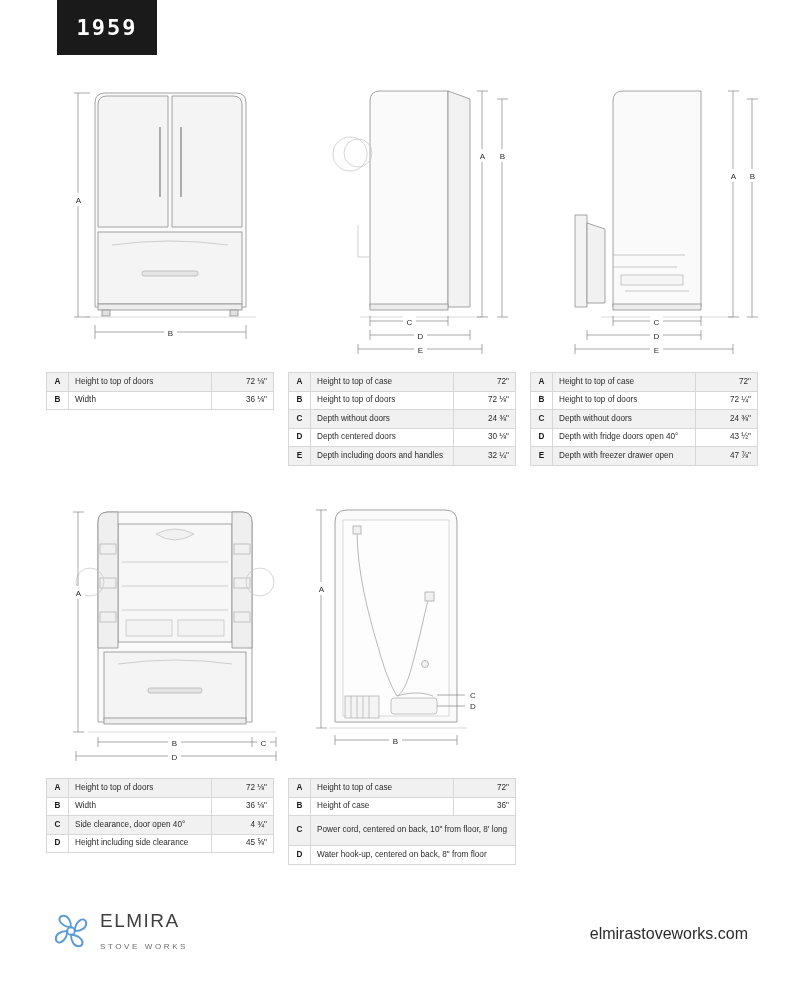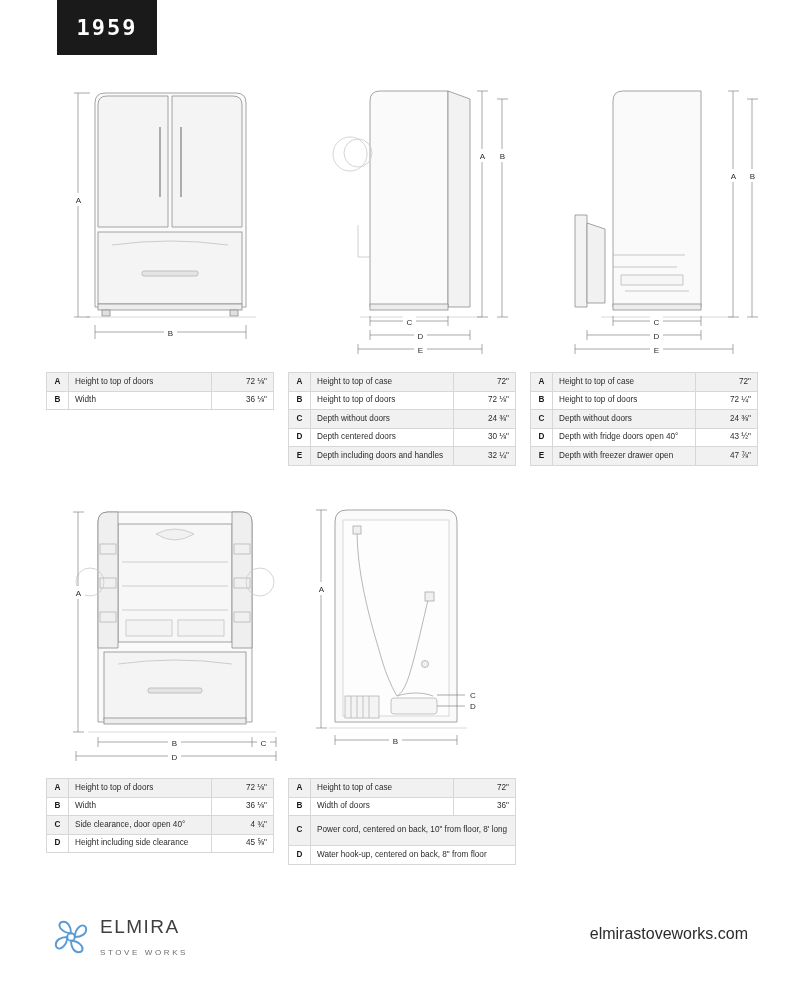--- a/index.html
+++ b/index.html
@@ -68,21 +68,21 @@
   .spec-table tr.tall td { height: 30px; }
 
   
   .footer {
     position: absolute;
     left: 0; bottom: 0;
     width: 800px; height: 90px;
   }
   .logo-wrap {
     position: absolute;
-    left: 52px; top: 18px;
+    left: 52px; top: 12px;
     display: flex; align-items: center; gap: 10px;
   }
   .logo-mark { width: 38px; height: 38px; }
   .logo-text { line-height: 1; }
   .logo-name {
     font-size: 19px;
     letter-spacing: 1.5px;
     color: #3f3f3f;
   }
   .logo-sub {
@@ -480,21 +480,21 @@
 
   <table class="spec-table" style="left:288px; top:778px; width:228px;">
     <tbody>
       <tr class="alt">
         <td class="k">A</td>
         <td class="lbl">Height to top of case</td>
         <td class="v">72"</td>
       </tr>
       <tr>
         <td class="k">B</td>
-        <td class="lbl">Width of doors</td>
+        <td class="lbl">Height of case</td>
         <td class="v">36"</td>
       </tr>
       <tr class="alt tall">
         <td class="k">C</td>
         <td class="lbl" colspan="2">Power cord, centered on back, 10" from floor, 8' long</td>
       </tr>
       <tr>
         <td class="k">D</td>
         <td class="lbl" colspan="2">Water hook-up, centered on back, 8" from floor</td>
       </tr>

